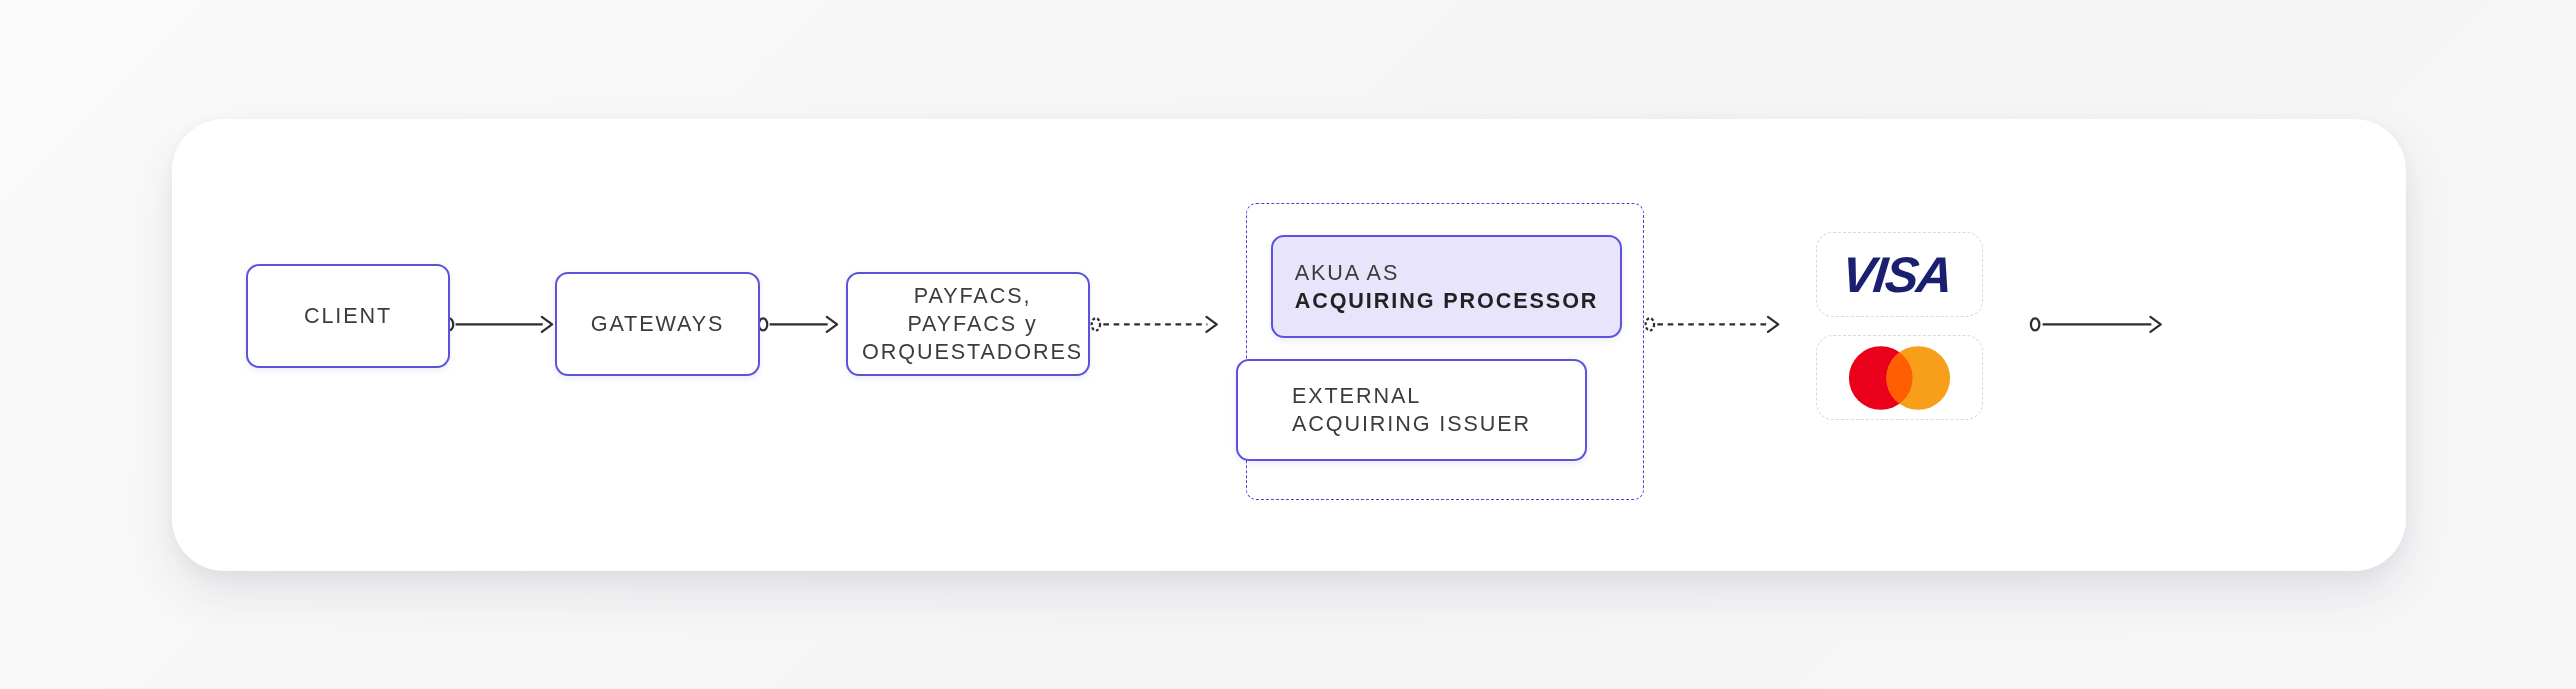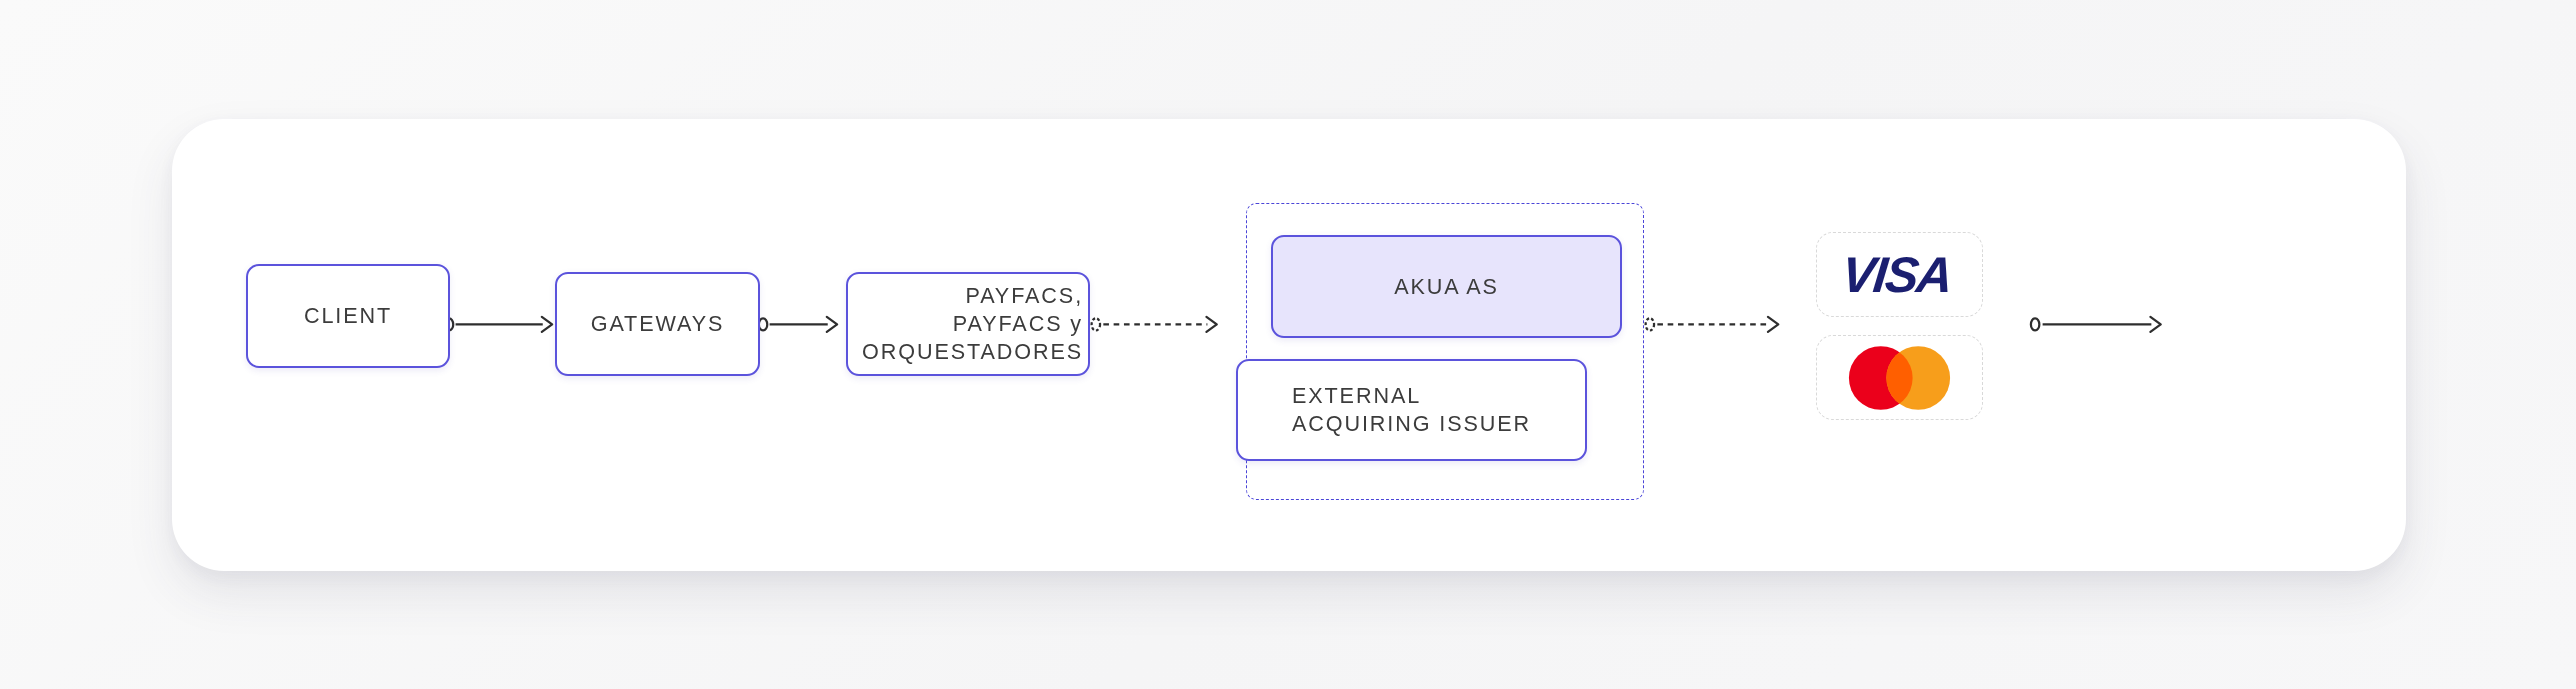--- a/index.html
+++ b/index.html
@@ -18,21 +18,21 @@
   .arrow-layer{position:absolute;left:0;top:0;width:2576px;height:690px;pointer-events:none;}
   .node{
     position:absolute;display:flex;align-items:center;justify-content:center;
     background:#ffffff;border:2.3px solid #5B53DC;border-radius:13px;
     color:#3c3c3c;font-size:21.6px;letter-spacing:1.9px;
     box-shadow:0 2.8px 6.6px rgba(80,70,180,.10);
     box-sizing:border-box;line-height:28px;
   }
   .node-client  {left:246px;top:264px;width:204px;height:104px;}
   .node-merchant{left:555px;top:272px;width:205px;height:104px;}
-  .node-payfacs {left:846px;top:272px;width:244px;height:104px;justify-content:flex-start;padding-left:14px;text-align:right;}
+  .node-payfacs {left:846px;top:272px;width:244px;height:104px;justify-content:flex-start;padding-left:14px;text-align:center;}
   .node-issuer  {left:2164px;top:273px;width:204px;height:102px;}
   .group{
     position:absolute;left:1246px;top:203px;width:398px;height:297px;
     border:1.9px dashed #4A45D8;border-radius:10.3px;box-sizing:border-box;background:transparent;
   }
   .node-akua{left:1271px;top:235px;width:351px;height:103px;background:#E7E4FC;}
   .node-external{left:1236px;top:359px;width:351px;height:102px;}
   .bold-line{font-weight:bold;color:#222222;letter-spacing:1.9px;}
   .pay-card{
     position:absolute;width:167px;height:85px;background:#ffffff;
@@ -104,20 +104,21 @@
     <span>
       <span>PAYFACS,</span><br>
       <span>PAYFACS y</span><br>
       <span>ORQUESTADORES</span>
     </span>
   </div>
 
   <div class="node node-akua">
     <span>
       <span>AKUA AS</span><br>
+      <span class="bold-line">ACQUIRING PROCESSOR</span>
     </span>
   </div>
 
   <div class="node node-external">
     <span>
       <span>EXTERNAL</span><br>
       <span>ACQUIRING ISSUER</span>
     </span>
   </div>
 

